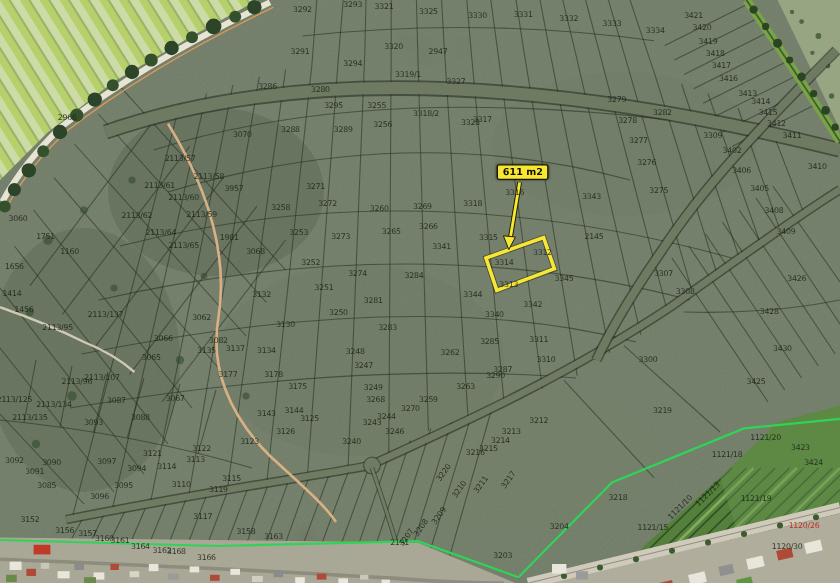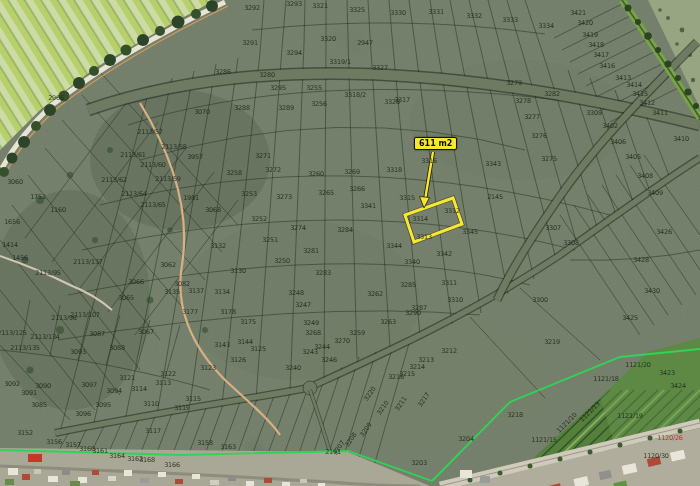--- a/index.html
+++ b/index.html
@@ -509,21 +509,21 @@
       <span class="plbl" style="left: 43px; top: 386px;">3090</span>
       <span class="plbl" style="left: 12px; top: 384px;">3092</span>
       <span class="plbl" style="left: 89px; top: 385px;">3097</span>
       <span class="plbl" style="left: 139px; top: 389px;">3114</span>
       <span class="plbl" style="left: 163px; top: 383px;">3113</span>
       <span class="plbl" style="left: 39px; top: 405px;">3085</span>
       <span class="plbl" style="left: 83px; top: 414px;">3096</span>
       <span class="plbl" style="left: 103px; top: 405px;">3095</span>
       <span class="plbl" style="left: 151px; top: 404px;">3110</span>
       <span class="plbl" style="left: 182px; top: 408px;">3119</span>
-      <span class="plbl" style="left: 153px; top: 431px;">3117</span>
+      <span class="plbl" style="left: 169px; top: 431px;">3117</span>
       <span class="plbl" style="left: 25px; top: 433px;">3152</span>
       <span class="plbl" style="left: 54px; top: 442px;">3156</span>
       <span class="plbl" style="left: 73px; top: 445px;">3157</span>
       <span class="plbl" style="left: 87px; top: 449px;">3160</span>
       <span class="plbl" style="left: 100px; top: 451px;">3161</span>
       <span class="plbl" style="left: 117px; top: 456px;">3164</span>
       <span class="plbl" style="left: 135px; top: 459px;">3162</span>
       <span class="plbl" style="left: 147px; top: 460px;">3168</span>
       <span class="plbl" style="left: 172px; top: 465px;">3166</span>
       <span class="plbl" style="left: 193px; top: 399px;">3115</span>

